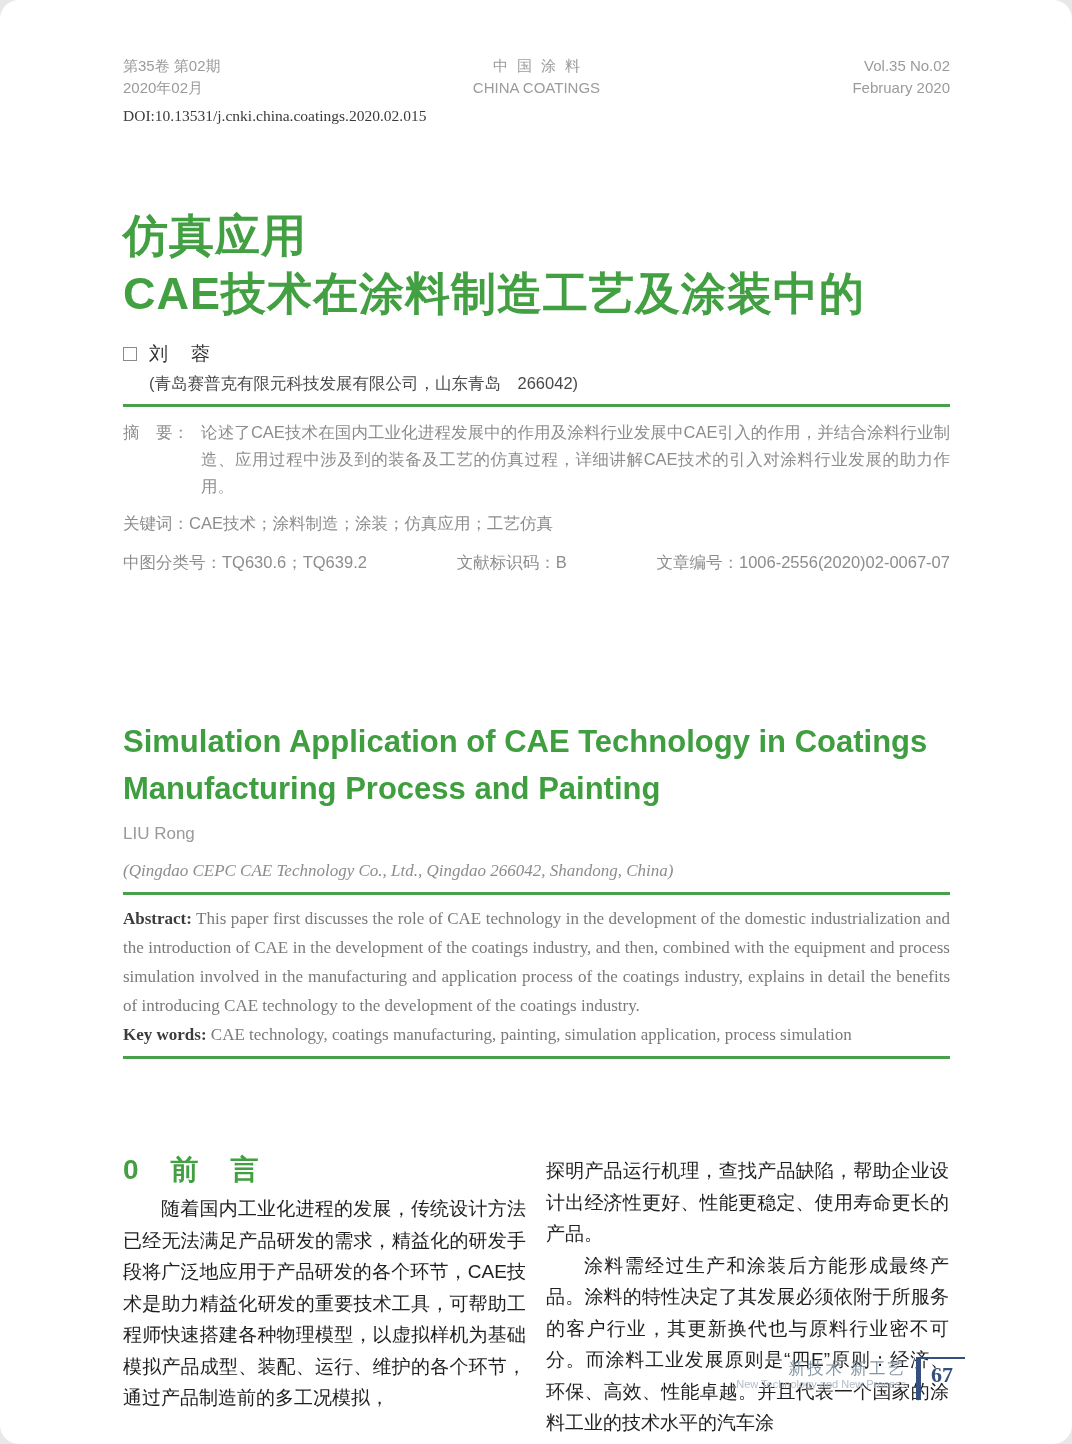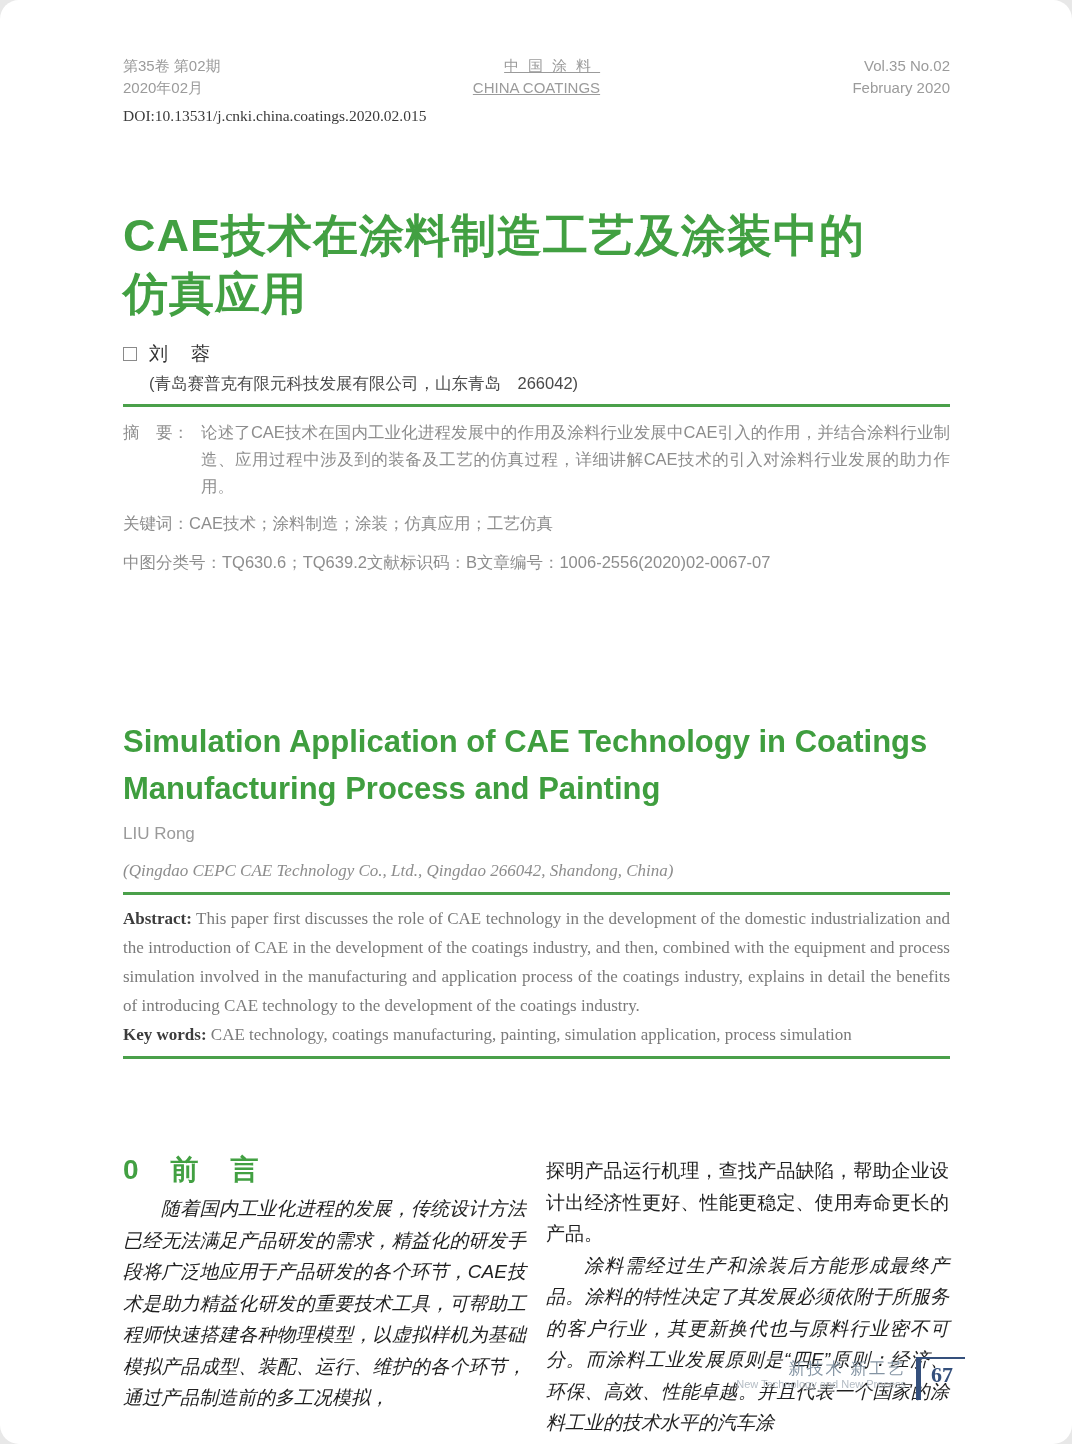--- a/index.html
+++ b/index.html
@@ -9,21 +9,21 @@
     width:1072px; height:1444px;
     margin:0 auto;
     background:#ffffff;
     padding:55px 122px 0 123px;
     font-family:"Liberation Sans", sans-serif;
     overflow:hidden;
     border-radius:19px;
   }
   
   .jheader { display:flex; justify-content:space-between; color:#9b9b9b; font-size:15px; line-height:22px; }
-  .jheader .center { text-align:right;text-decoration:underline; }
+  .jheader .center { text-align:center; }
   .jheader .center .cn { letter-spacing:9px; padding-left:9px; }
   .jheader .right { text-align:right; }
   .doi { margin-top:8px; font-family:"Liberation Serif", serif; font-size:15.5px; color:#3a3a3a; }
 
   
   .title-cn {
     margin-top:82px;
     color:#42a042; font-weight:bold;
     font-size:45px; line-height:58px; letter-spacing:1px;
   }
@@ -31,41 +31,41 @@
   .author-row .sq { display:inline-block; width:14px; height:14px; border:1.5px solid #8a8a8a; margin-right:12px; }
   .author-row .name { letter-spacing:2px; }
   .affil-cn { margin-top:6px; padding-left:26px; font-size:16.5px; color:#4a4a4a; }
   .rule-green { margin-top:9px; height:3px; background:#4aa04a; }
 
   
   .abs-cn { margin-top:12px; color:#8d8d8d; font-size:16.5px; line-height:27px; }
   .hang { padding-left:78px; text-align:justify; }
   .hang .lbl { display:inline-block; width:78px; margin-left:-78px; }
   .kw-line { margin-top:10px; }
-  .clc-row { margin-top:12px; display:flex; justify-content:flex-start; color:#8d8d8d; font-size:16.5px; }
+  .clc-row { margin-top:12px; display:flex; justify-content:space-between; color:#8d8d8d; font-size:16.5px; }
 
   
   .title-en {
     margin-top:142px;
     color:#3f9e3f; font-weight:bold;
     font-size:31px; line-height:47px;
   }
   .author-en { margin-top:12px; font-size:17px; color:#9a9a9a; }
   .affil-en { margin-top:17px; font-family:"Liberation Serif", serif; font-style:italic; font-size:17px; color:#8d8d8d; }
   .rule-green.en1 { margin-top:11px; }
 
   .abs-en { margin-top:9px; font-family:"Liberation Serif", serif; font-size:17px; color:#7a7a7a; line-height:29px; text-align:justify; }
   .abs-en b { color:#3c3c3c; }
   .rule-green.en2 { margin-top:7px; }
 
   
   .body-cols { margin-top:96px; display:flex; gap:20px; }
   .col { width:403px; font-size:19px; line-height:31.5px; color:#1f1f1f; text-align:justify; }
   .sec-head { color:#42a042; font-weight:bold; font-size:28px; line-height:30px; margin-bottom:8px; letter-spacing:2px; }
-  .para-indent { text-indent:2em;font-style:italic; }
+  .para-indent { text-indent:2em; }
 
   
   .foot-rule { margin-top:10px; height:0; border-top:2px solid #2a2a2a; }
   .footnote { margin-top:8px; color:#7d7d7d; font-size:15.5px; line-height:26px; }
 
   
   .pfooter { position:absolute; right:107px; bottom:44px; display:flex; align-items:flex-start; }
   .pfooter .txt { text-align:right; margin-right:10px; padding-top:2px; }
   .pfooter .cn { color:#8494a3; font-size:16.5px; letter-spacing:2px; line-height:18px; }
   .pfooter .en { color:#b4bcc4; font-size:11px; line-height:15px; }
@@ -87,22 +87,22 @@
       <div>CHINA COATINGS</div>
     </div>
     <div class="right">
       <div>Vol.35 No.02</div>
       <div>February 2020</div>
     </div>
   </div>
   <div class="doi">DOI:10.13531/j.cnki.china.coatings.2020.02.015</div>
 
   <div class="title-cn">
+    <div>仿真应用</div>
     <div>CAE技术在涂料制造工艺及涂装中的</div>
-    <div>仿真应用</div>
   </div>
 
   <div class="author-row">
     <span class="sq"></span>
     <span class="name">刘　蓉</span>
   </div>
   <div class="affil-cn">(青岛赛普克有限元科技发展有限公司，山东青岛　266042)</div>
 
   <div class="rule-green"></div>
 

